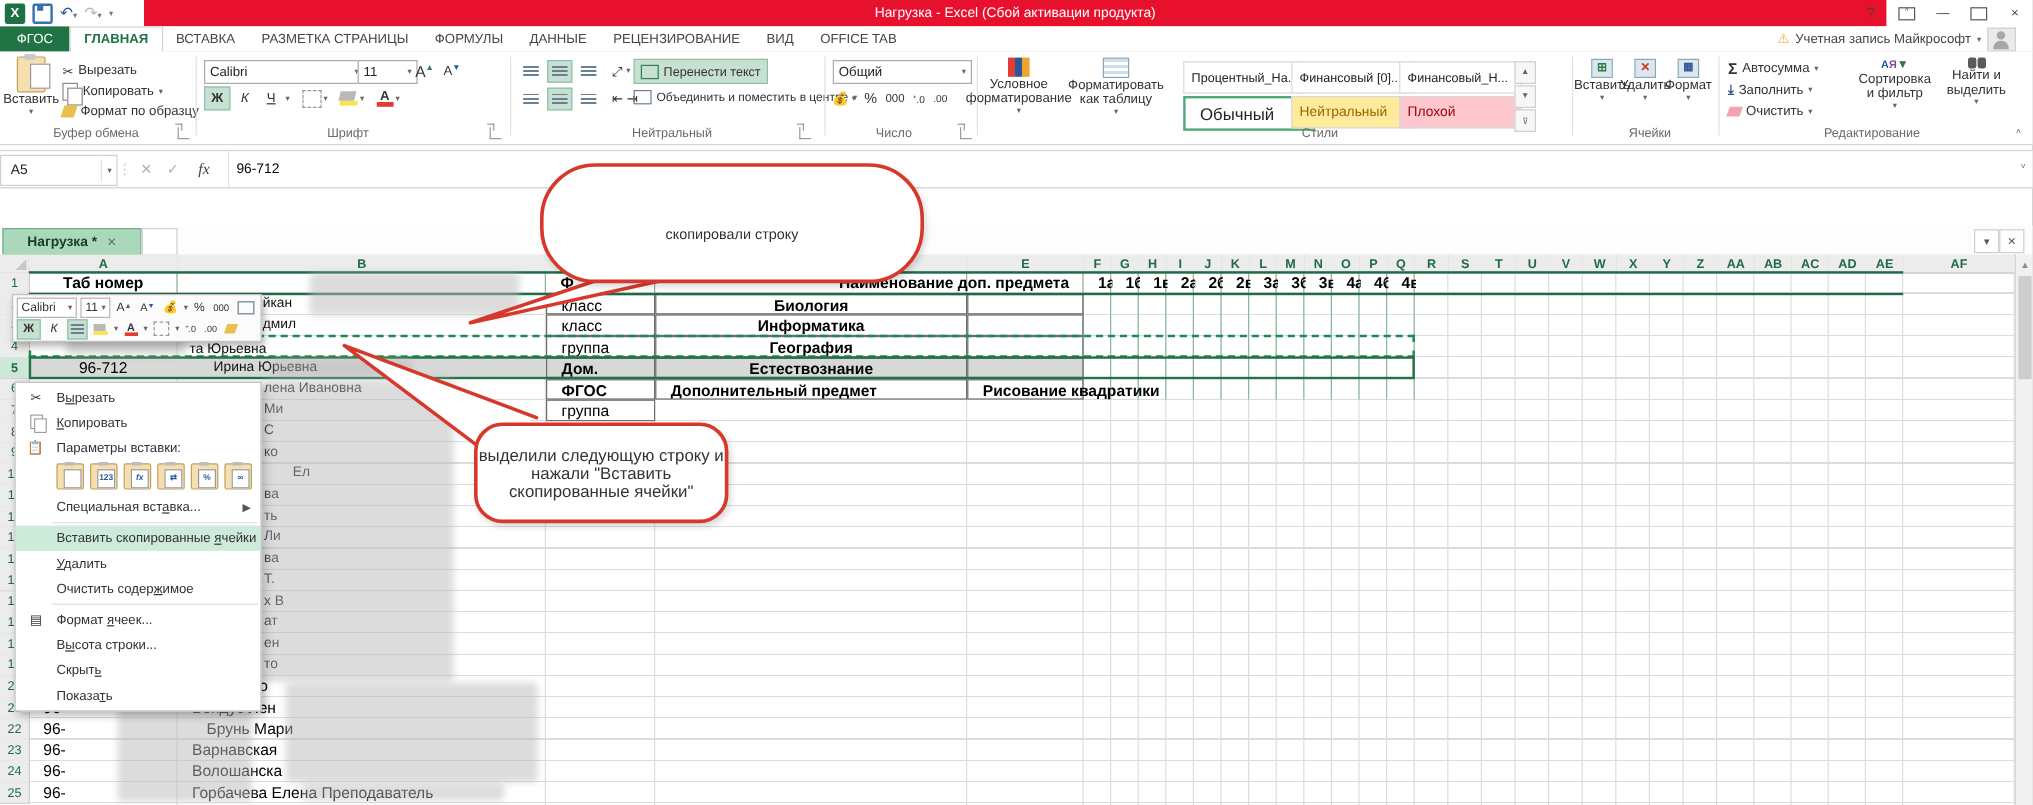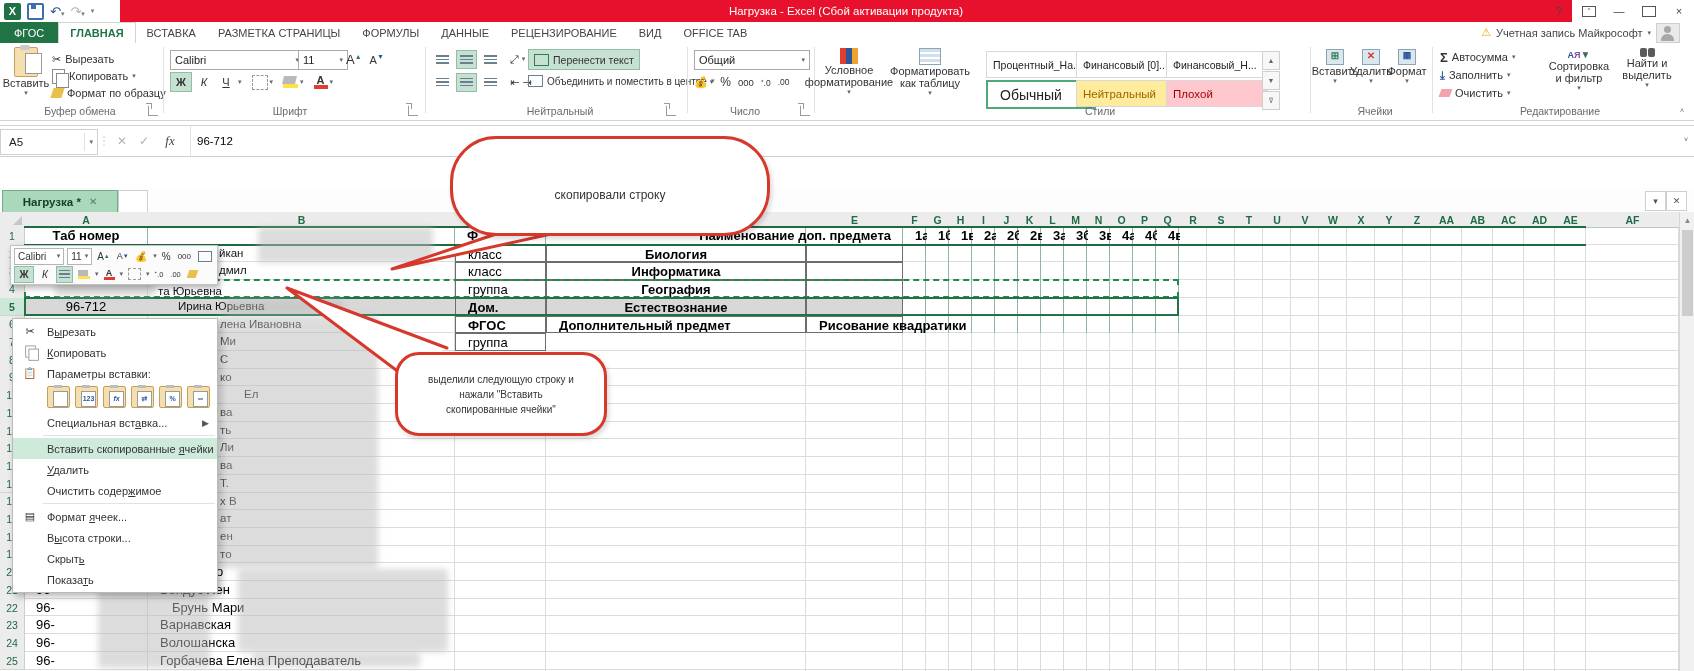--- a/index.html
+++ b/index.html
@@ -116,21 +116,21 @@
   .pasterow{display:flex;gap:5px;padding:2px 0 4px 34px;}
   .pclip{width:21px;height:20px;background:#f5dfae;border:1px solid #c3a060;border-radius:2px;position:relative;}
   .pclip:before{content:"";position:absolute;left:6px;top:-2px;width:8px;height:3px;background:#bdbdbd;}
   .pclip .pg{position:absolute;right:1px;top:4px;width:13px;height:14px;background:#fff;border:1px solid #9a9a9a;
              font-size:7px;line-height:13px;text-align:center;color:#2b579a;font-weight:bold;overflow:hidden;}
   .i-copy{width:11px;height:13px;border:1px solid #8a8a8a;background:#fff;position:relative;display:inline-block;}
   .i-copy:before{content:"";position:absolute;left:3px;top:3px;width:11px;height:13px;border:1px solid #8a8a8a;background:#fff;}
   
   .callout{position:absolute;background:#fff;border:3px solid #d6382c;z-index:12;box-shadow:2px 3px 5px rgba(0,0,0,.15);}
   .tailsvg{position:absolute;z-index:12;pointer-events:none;}
-  .co2line{display:block;text-align:left;line-height:15px;font-size:10px;color:#333;}
+  .co2line{display:block;text-align:left;line-height:15px;font-size:14px;color:#333;}
 </style>
 </head>
 <body>
 
 <div id="app">
 
   <div class="tit titlebar">
     <div class="qat">
       <div class="xlicon">X</div>
       <div class="floppy"></div>

